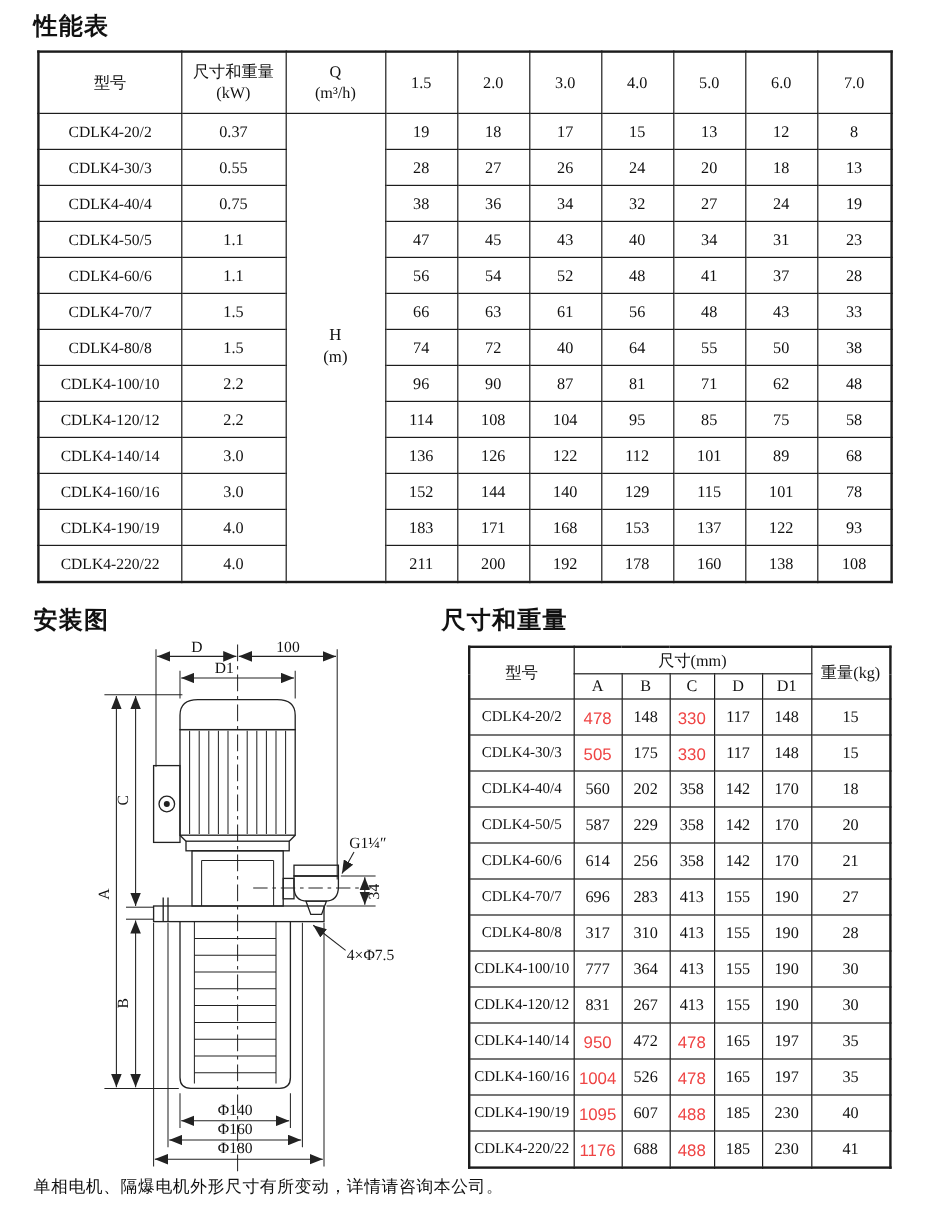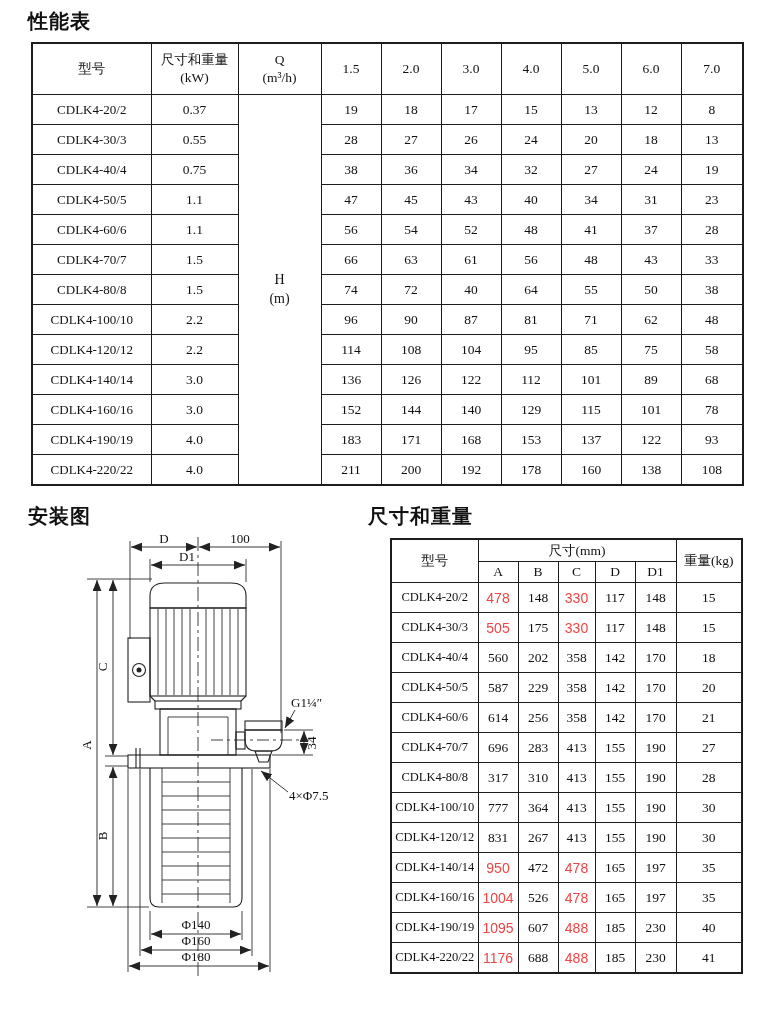--- a/index.html
+++ b/index.html
@@ -493,14 +493,15 @@
           <td class="sans">1176</td>
           <td>688</td>
           <td class="sans">488</td>
           <td>185</td>
           <td>230</td>
           <td>41</td>
         </tr>
       </tbody>
   </table>
 
+  <div id="footnote">单相电机、隔爆电机外形尺寸有所变动，详情请咨询本公司。</div>
 
 </div>
 
 </body></html>

